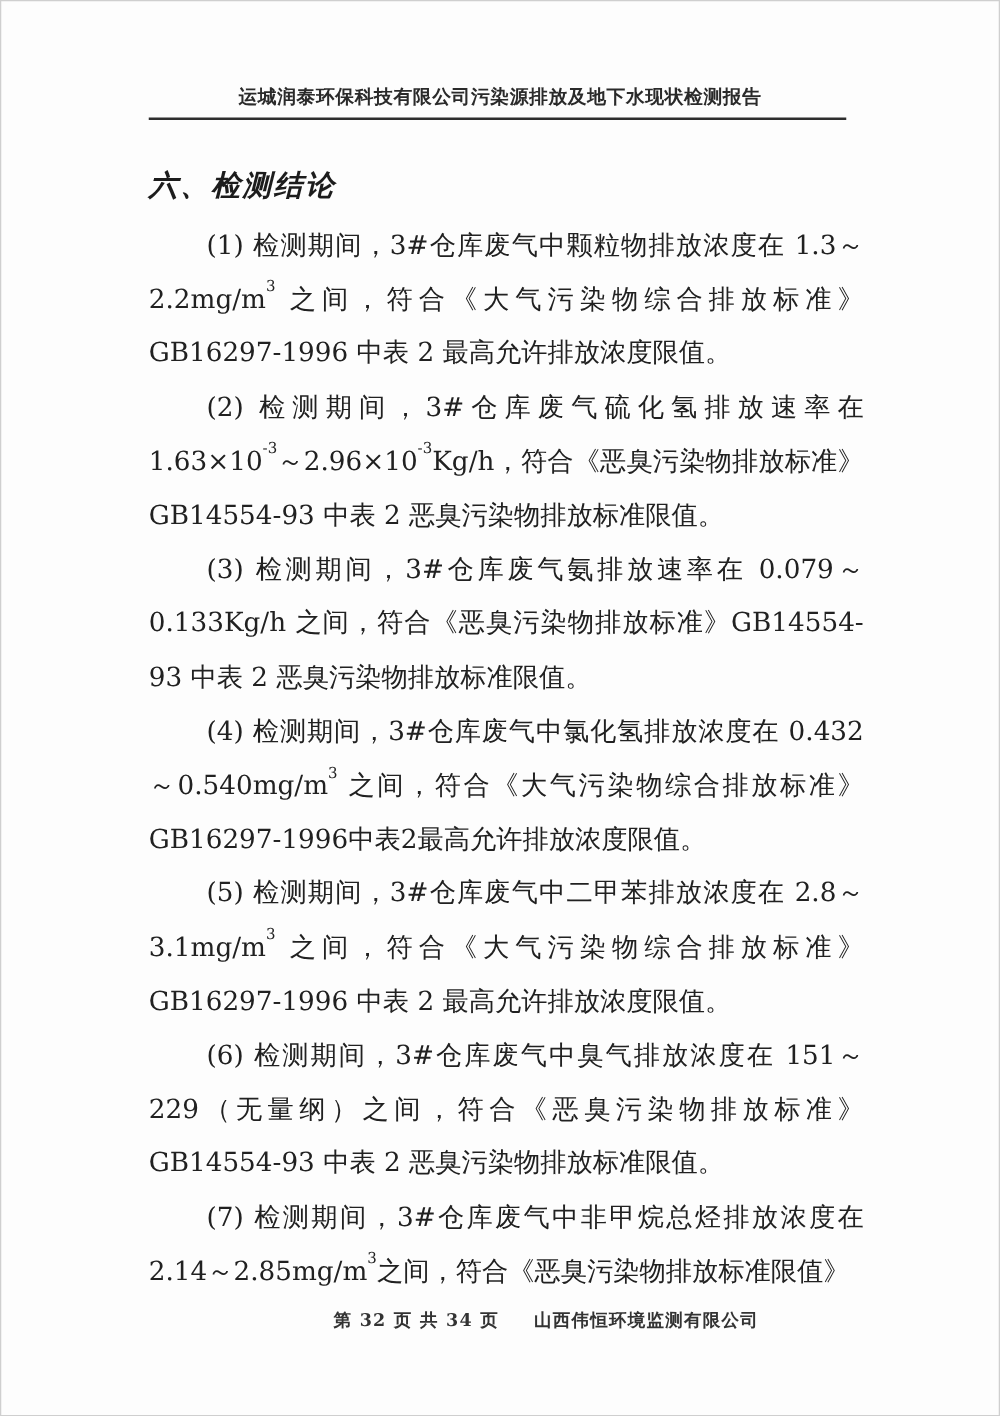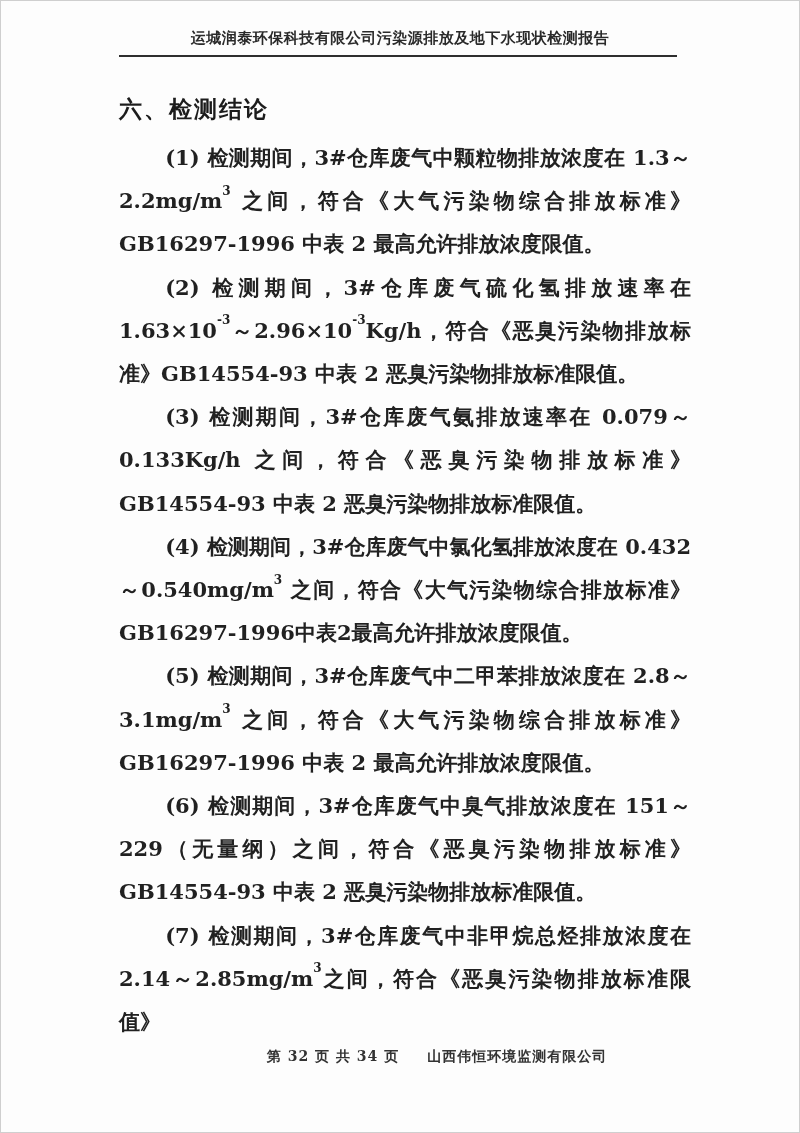--- a/index.html
+++ b/index.html
@@ -13,21 +13,21 @@
     width:800px;height:1133px;
     margin:0 auto;
     background:var(--paper);
     border:1px solid #cfcfcf;
     box-sizing:border-box;
     overflow:hidden;
     font-family:"DejaVu Serif","Liberation Serif",serif;
     color:var(--ink);
   }
   
-  .header{padding-top:28px;}
+  .header{padding-top:67px;}
   .header-title{
     text-align:center;
     font-size:15px;
     font-weight:700;
     letter-spacing:0.5px;
     color:#2a2a2a;
   }
   .header-rule{
     height:2px;
     background:var(--rule);
@@ -36,22 +36,23 @@
   
   .content{
     padding:0 108px 0 118px;
   }
   .section-title{
     margin:37px 0 0 0;
     font-size:23px;
     font-weight:700;
     letter-spacing:2px;
     color:#1c1c1c;
+    font-style:italic;
   }
-  .paragraphs{margin-top:11px;font-weight:bold;}
+  .paragraphs{margin-top:11px;}
   .para{
     margin:0;
     font-size:21px;
     line-height:43.2px;
     text-align:justify;
     text-indent:2.2em;
     color:#212121;
   }
   .para sup{
     font-size:12px;

